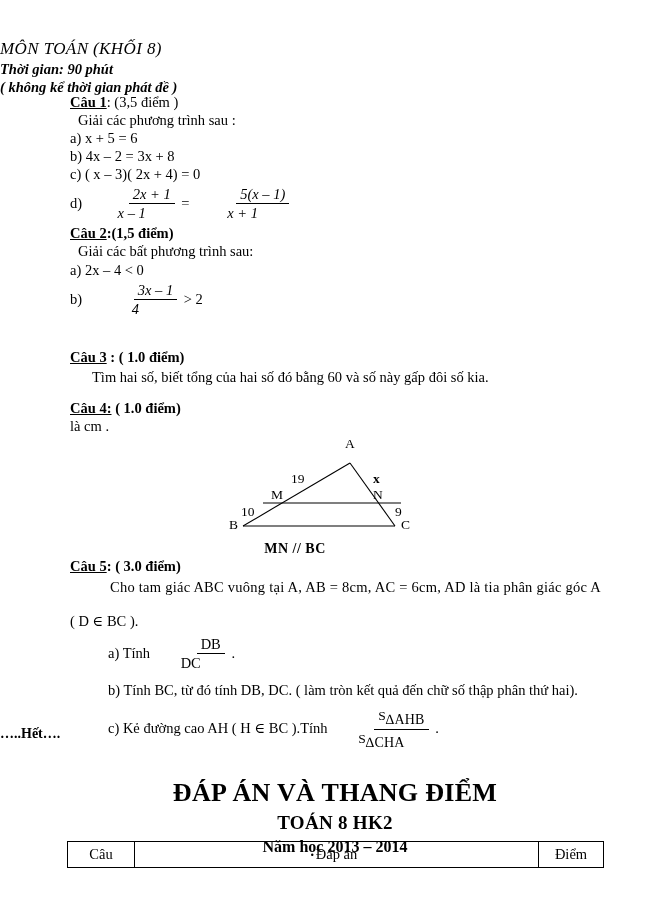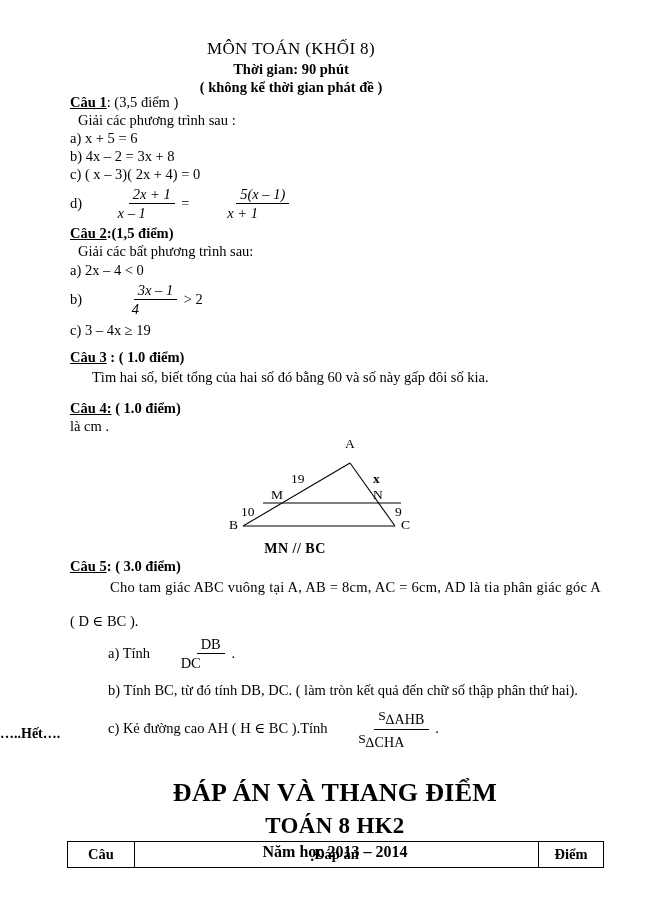--- a/index.html
+++ b/index.html
@@ -22,22 +22,23 @@
     left: 0; top: 0;
     width: 670px;
     height: 922px;
   }
 
   
   .doc-header {
     position: absolute;
     left: 0; top: 38px;
     width: 582px;
-    text-align: center;
+    text-align: left;
     line-height: 1.28;
+    font-style: italic;
   }
   .doc-header .main-title {
     font-size: 17px;
     letter-spacing: .4px;
   }
   .doc-header .sub {
     font-size: 14.5px;
     font-weight: bold;
   }
 
@@ -119,35 +120,35 @@
   
   .ans-header {
     position: absolute;
     left: 0; top: 775px;
     width: 670px;
     text-align: center;
     font-weight: bold;
     line-height: 1.35;
   }
   .ans-header .l1 { font-size: 26px; letter-spacing: .3px; }
-  .ans-header .l2 { font-size: 23px; letter-spacing: .3px; }
+  .ans-header .l2 { font-size: 19px; letter-spacing: .3px; }
   .ans-header .l3 { font-size: 16px; }
 
   
   .ans-table {
     position: absolute;
     left: 67px;
     top: 841px;
     width: 537px;
     border-collapse: collapse;
     table-layout: fixed;
   }
   .ans-table th {
     border: 1.3px solid #000;
-    font-weight: bold;
+    font-weight: normal;
     font-size: 14.5px;
     text-align: center;
     padding: 2px 0 3px 0;
     height: 20px;
   }
   .col-cau { width: 66px; }
   .col-diem { width: 64px; }
 </style>
 </head>
 <body>
@@ -185,21 +186,20 @@
     <div class="line" style="padding-left:8px; margin-top:1px;">Giải các bất phương trình sau:</div>
     <div class="line" style="margin-top:2px;">a)  2x – 4 &lt; 0</div>
     <div class="line" style="margin-top:4px;">
       <span>b)</span>
       <span class="frac ital" style="margin-left:8px;">
         <span class="num-part">3x – 1</span>
         <span class="den-part">4</span>
       </span>
       <span>&gt; 2</span>
     </div>
-    <div class="line" style="margin-top:4px;">c)  3 – 4x ≥ 19</div>
   </div>
 
   <div class="blk" style="left:70px; top:349px;">
     <div class="qhead"><span class="num">Câu 3</span><span class="pts"> : ( 1.0 điểm)</span></div>
     <div class="line" style="padding-left:22px; margin-top:3px;">Tìm hai số, biết tổng của hai số đó bằng 60 và số này gấp đôi số kia.</div>
   </div>
 
   <div class="blk" style="left:70px; top:400px;">
     <div class="qhead"><span class="num">Câu 4:</span><span class="pts"> ( 1.0 điểm)</span></div>
     <div class="line" style="margin-top:1px;">là cm .</div>

